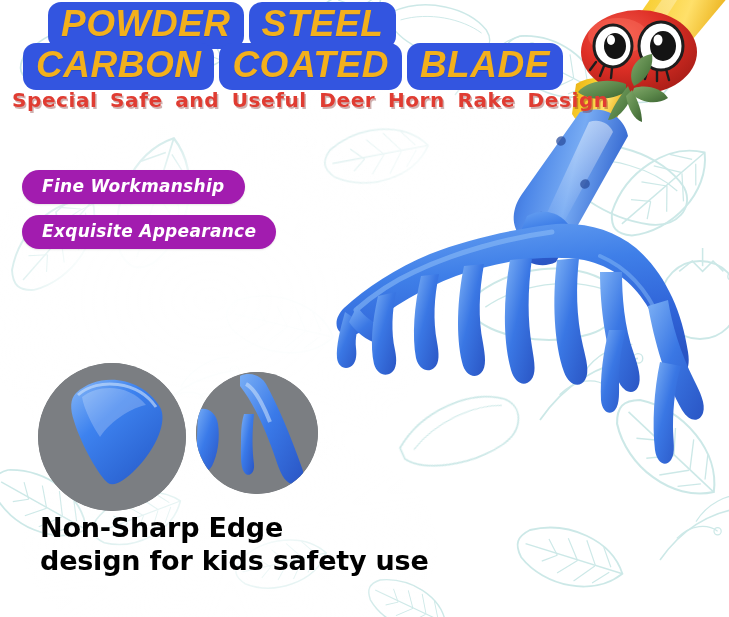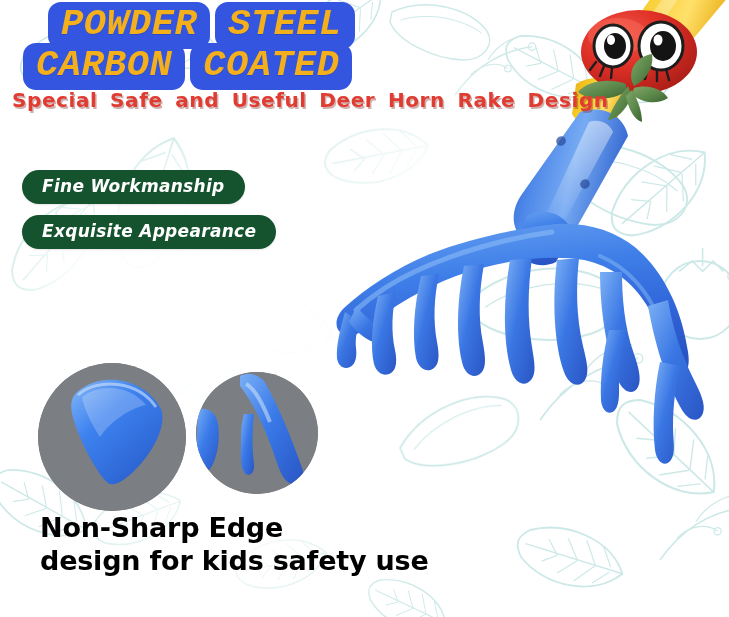--- a/index.html
+++ b/index.html
@@ -25,21 +25,21 @@
   #headline{position:absolute;left:0;top:0;width:560px;}
   .hl-line{display:flex;align-items:center;gap:5px;}
   .hl-line.l1{padding-left:48px;margin-top:2px;}
   .hl-line.l2{padding-left:23px;margin-top:-6px;}
   .hl-word{
     background:#3355e0;
     color:#f3b01c;
     font-size:37px;
     font-weight:bold;
     font-style:italic;
-    font-family:Liberation Mono, monospace;
+    font-family:Liberation Sans, sans-serif;
     letter-spacing:.5px;
     padding:3px 13px 6px 13px;
     border-radius:13px;
     line-height:1.03;
     white-space:nowrap;
     text-shadow:0 1px 0 rgba(0,0,0,.12);
   }
 
   
   #subtitle{
@@ -49,21 +49,21 @@
     color:#e03c32;
     letter-spacing:.6px;
     word-spacing:5px;
     text-shadow:1.5px 1.5px 0 rgba(120,30,25,.35);
     white-space:nowrap;
   }
 
   
   .pill{
     position:absolute;
-    background:#14532d;
+    background:#a21caf;
     color:#ffffff;
     font-size:17px;font-weight:bold;font-style:italic;
     font-family:"DejaVu Sans",sans-serif;
     border-radius:17px;
     padding:6px 20px 8px 20px;
     letter-spacing:.3px;
     white-space:nowrap;
     box-shadow:0 1px 2px rgba(0,0,0,.10);
   }
   #pill-0{left:22px;top:170px;}
@@ -346,20 +346,21 @@
   </div>
 
   <div id="headline">
     <div class="hl-line l1">
       <span class="hl-word">POWDER</span>
       <span class="hl-word">STEEL</span>
     </div>
     <div class="hl-line l2">
       <span class="hl-word">CARBON</span>
       <span class="hl-word">COATED</span>
+      <span class="hl-word">BLADE</span>
     </div>
   </div>
 
   <div id="subtitle">Special Safe and Useful Deer Horn Rake Design</div>
 
   <div class="pill" id="pill-0">Fine Workmanship</div>
   <div class="pill" id="pill-1">Exquisite Appearance</div>
 
   <div id="caption">
     <div class="cap-l1">Non-Sharp Edge</div>

